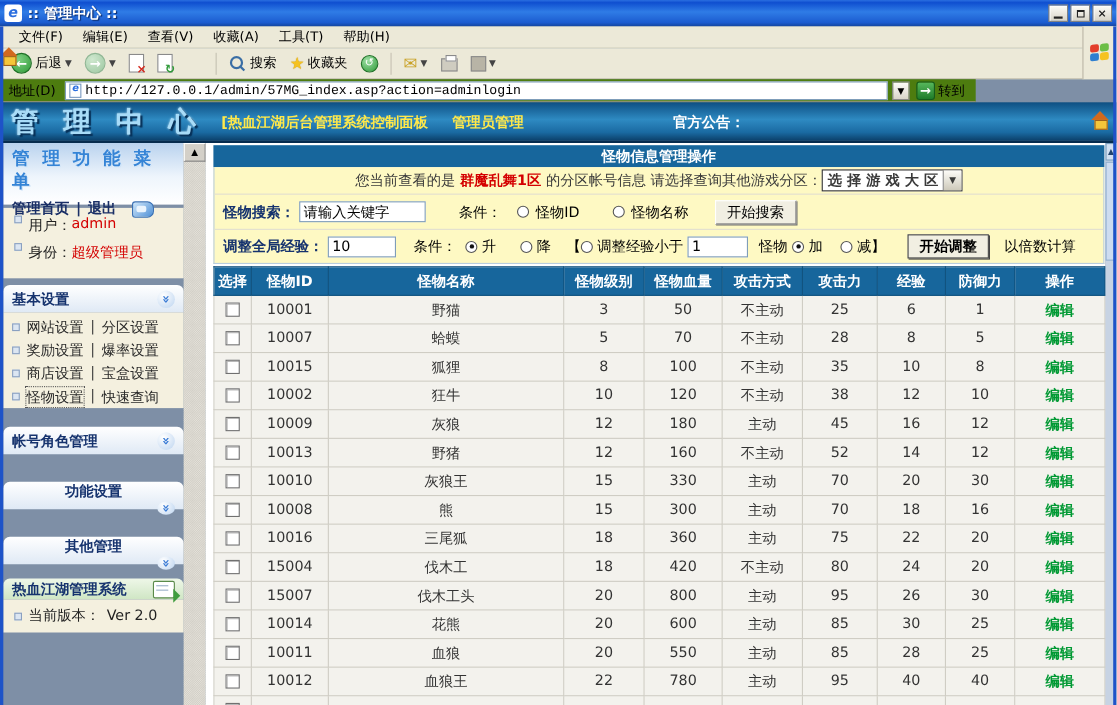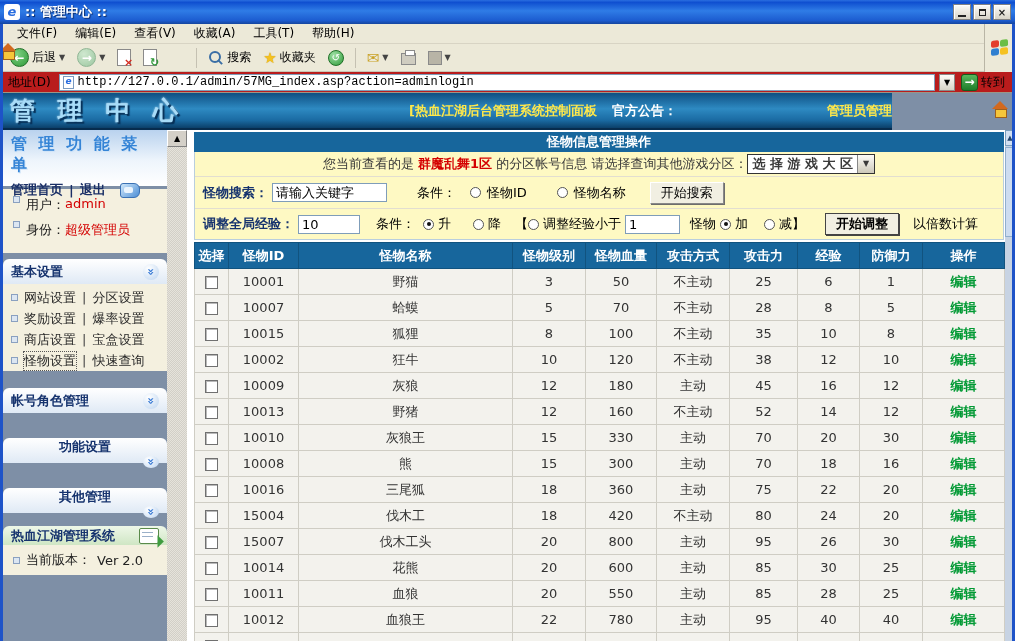--- a/index.html
+++ b/index.html
@@ -45,36 +45,36 @@
   .mag::before { content:""; position:absolute; top:1px; left:1px; width:8px; height:8px; border:2px solid #3a6ea5; border-radius:50%; }
   .mag::after { content:""; position:absolute; width:6px; height:2px; background:#3a6ea5; transform:rotate(45deg); left:9px; top:11px; }
   .star { color:#f5c221; font-size:15px; text-shadow:0 0 1px #b98a00; }
   .hist { width:16px; height:16px; border-radius:50%; background:radial-gradient(circle at 35% 30%,#9fe0a5,#2f9a38); border:1px solid #1f7027; color:#fff; font-size:10px; display:flex; align-items:center; justify-content:center; }
   .mail { color:#c9a227; font-size:15px; }
   .printer { width:15px; height:12px; background:#cfccc0; border:1px solid #8a8a8a; position:relative; margin-top:3px; }
   .printer::before { content:""; position:absolute; top:-4px; left:3px; width:8px; height:4px; background:#fff; border:1px solid #8a8a8a; }
   .grysq { width:14px; height:14px; background:#b8b4a6; border:1px solid #8a8a8a; }
   .tlabel { font-size:12px; }
 
-  .addressbar { position:absolute; top:72px; left:0; width:1015px; height:21px; background:#b91c1c;
+  .addressbar { position:absolute; top:72px; left:0; width:887px; height:21px; background:#4d7c0f;
     border-bottom:1px solid #9a9688; display:flex; align-items:center; padding:0 4px; gap:4px; }
   .addr-label { font-size:12px; padding:0 4px; }
   .addr-input { flex:1; height:17px; background:#fff; border:1px solid #7f9db9; display:flex; align-items:center; gap:4px; padding:0 3px; }
   .addr-input .pic { width:11px; height:13px; background:#fff; border:1px solid #7a9ac0; position:relative; }
   .addr-input .pic::after{ content:"e"; position:absolute; top:-1px; left:2px; font-size:9px; font-style:italic; color:#2a6ee0; font-weight:bold;}
   .addr-url { font-family:"Liberation Mono","DejaVu Sans Mono",monospace; font-size:12px; }
   .addr-dd { width:16px; height:17px; background:linear-gradient(180deg,#fdfcf8,#d8d4c8); border:1px solid #8a8a8a; font-size:8px; text-align:center; line-height:15px; }
   .gobtn { display:flex; align-items:center; gap:3px; padding:0 6px 0 2px; }
   .goarr { width:17px; height:17px; background:linear-gradient(180deg,#57b85c,#1e7c2a); border:1px solid #145c1d; border-radius:3px;
     color:#fff; font-weight:bold; text-align:center; line-height:15px; font-size:12px; }
 
   
-  .banner { position:absolute; top:93px; left:0; width:892px; height:37px;
+  .banner { position:absolute; top:93px; left:0; width:1015px; height:37px;
     background:linear-gradient(180deg,#0e4f82 0%,#2e8ac2 45%,#1a6aa2 78%,#0b3f69 100%);
-    border-bottom:2px solid #072c4e; display:flex; align-items:center;justify-content:space-between; }
+    border-bottom:2px solid #072c4e; display:flex; align-items:center; }
   .brand { color:#a8dcf8; font-size:25px; font-weight:bold; letter-spacing:7px; margin-left:10px;
     text-shadow:2px 2px 1px #063058, 0 0 2px #d8f2ff; white-space:nowrap; }
   .bsub { color:#ffe84a; font-size:13px; font-weight:bold; margin-left:16px; white-space:nowrap; }
   .bsub2 { color:#ffe84a; font-size:13px; font-weight:bold; margin-left:22px; white-space:nowrap; }
   .bnotice { color:#fff; font-size:13px; font-weight:bold; position:absolute; left:612px; }
   .homeic { position:absolute; left:992px; top:9px; width:16px; height:14px; }
   .homeic::before { content:""; position:absolute; top:-1px; left:0; border-left:8px solid transparent; border-right:8px solid transparent; border-bottom:8px solid #d2691e; }
   .homeic::after { content:""; position:absolute; top:7px; left:3px; width:10px; height:7px; background:#f5c63a; border:1px solid #a0601a; }
 
   

